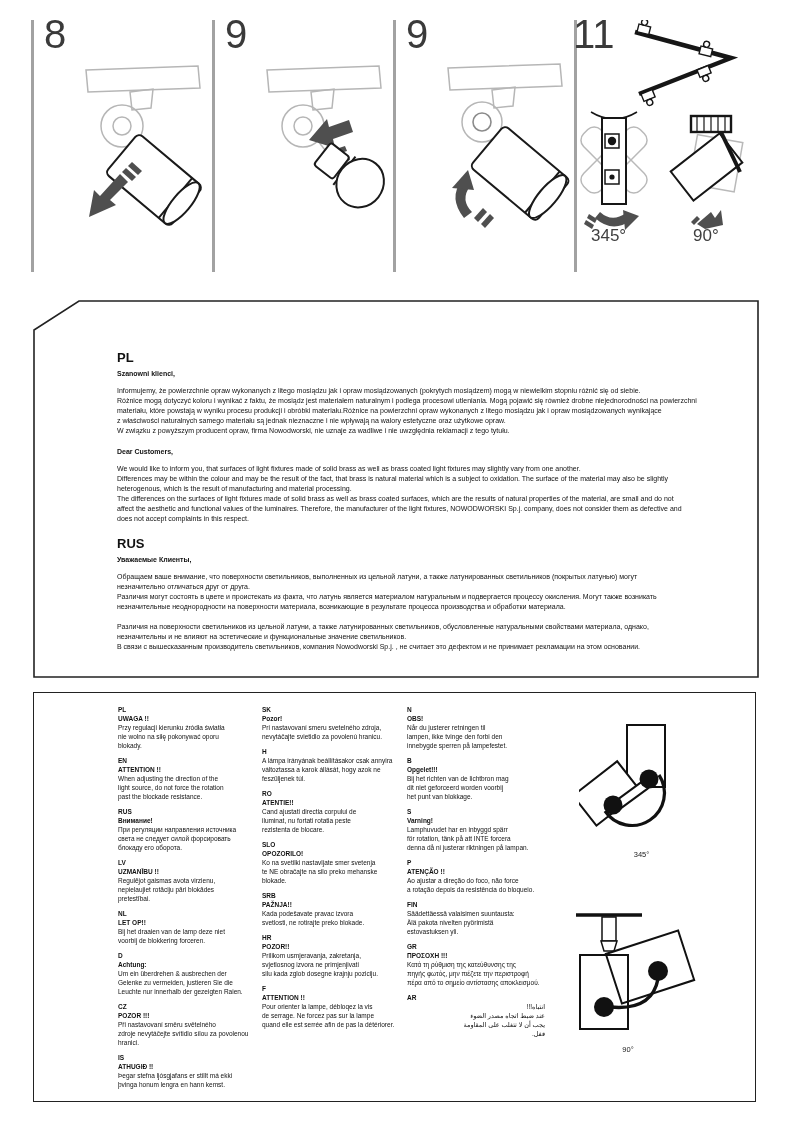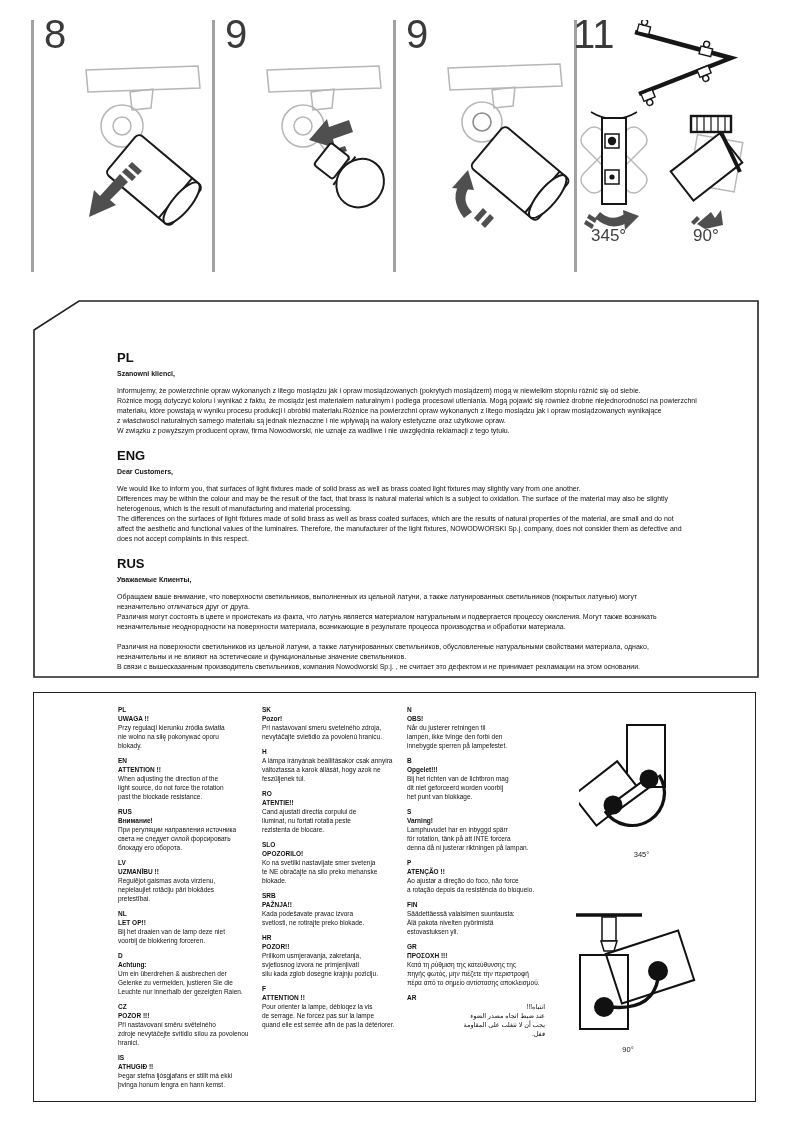--- a/index.html
+++ b/index.html
@@ -195,21 +195,20 @@
       <div class="nsection">
         <div class="ncode">PL</div>
         <div class="ngreet">Szanowni klienci,</div>
         <div class="nbody">Informujemy, że powierzchnie opraw wykonanych z litego mosiądzu jak i opraw mosiądzowanych (pokrytych mosiądzem) mogą w niewielkim stopniu różnić się od siebie.
 Różnice mogą dotyczyć koloru i wynikać z faktu, że mosiądz jest materiałem naturalnym i podlega procesowi utleniania. Mogą pojawić się również drobne niejednorodności na powierzchni
 materiału, które powstają w wyniku procesu produkcji i obróbki materiału.Różnice na powierzchni opraw wykonanych z litego mosiądzu jak i opraw mosiądzowanych wynikające
 z właściwości naturalnych samego materiału są jednak nieznaczne i nie wpływają na walory estetyczne oraz użytkowe opraw.
 W związku z powyższym producent opraw, firma Nowodworski, nie uznaje za wadliwe i nie uwzględnia reklamacji z tego tytułu.</div>
       </div>
       <div class="nsection">
-        <div class="ncode">ENG</div>
         <div class="ngreet">Dear Customers,</div>
         <div class="nbody">We would like to inform you, that surfaces of light fixtures made of solid brass as well as brass coated light fixtures may slightly vary from one another.
 Differences may be within the colour and may be the result of the fact, that brass is natural material which is a subject to oxidation. The surface of the material may also be slightly
 heterogenous, which is the result of manufacturing and material processing.
 The differences on the surfaces of light fixtures made of solid brass as well as brass coated surfaces, which are the results of natural properties of the material, are small and do not
 affect the aesthetic and functional values of the luminaires. Therefore, the manufacturer of the light fixtures, NOWODWORSKI Sp.j. company, does not consider them as defective and
 does not accept complaints in this respect.</div>
       </div>
       <div class="nsection">
         <div class="ncode">RUS</div>

